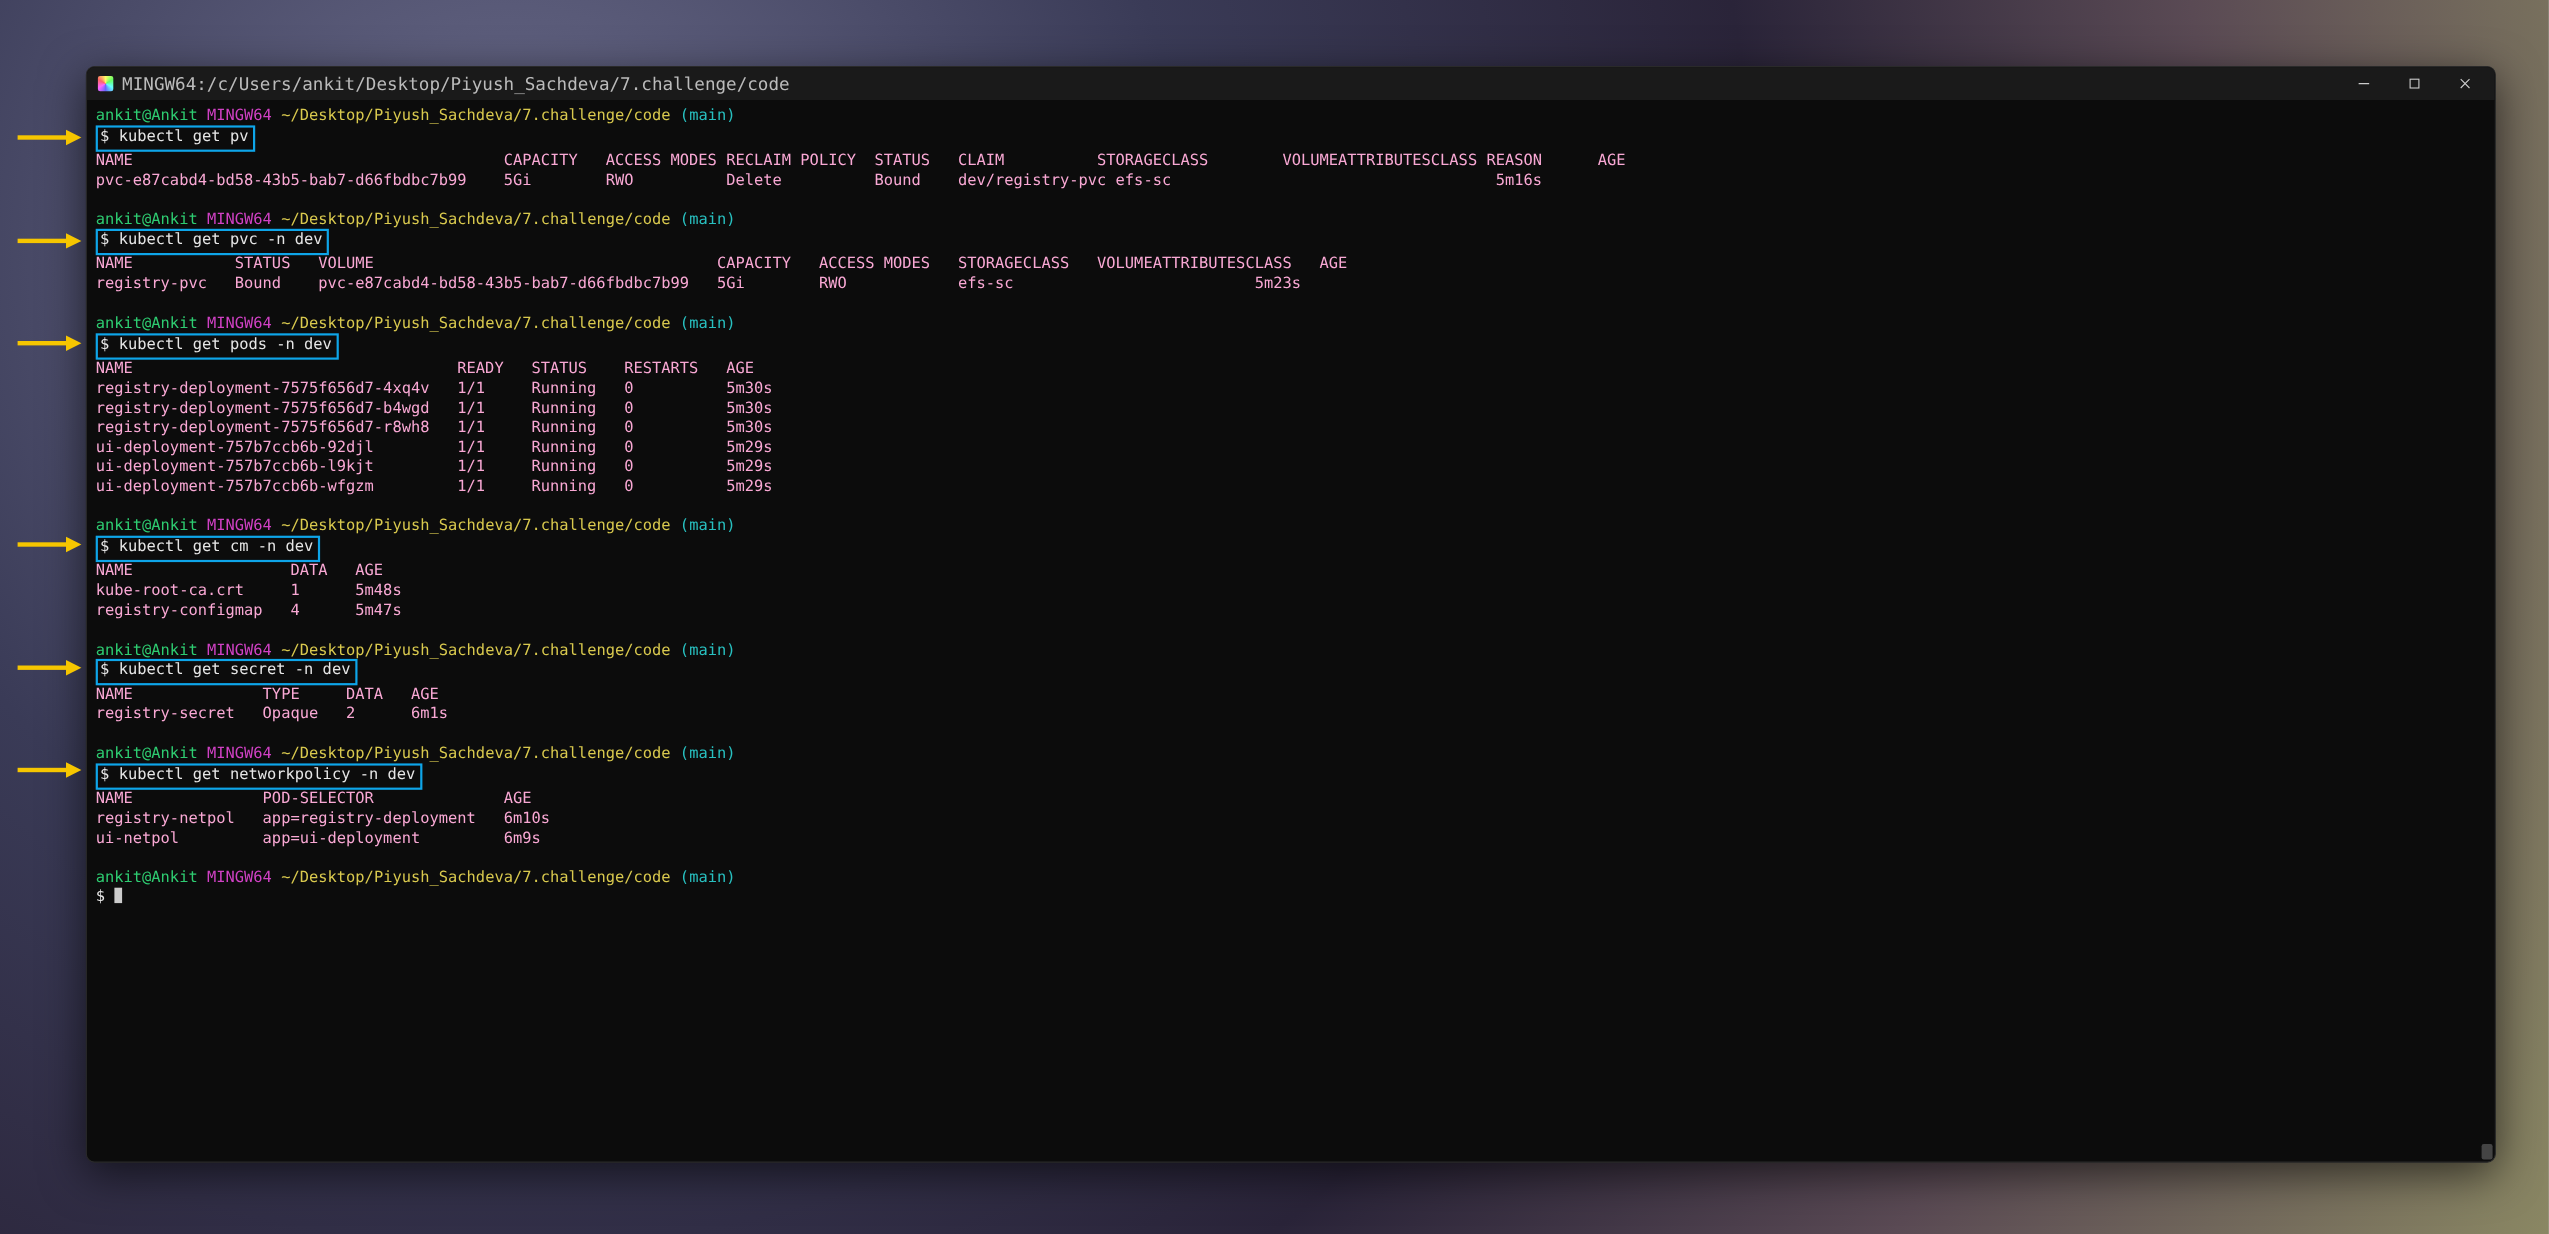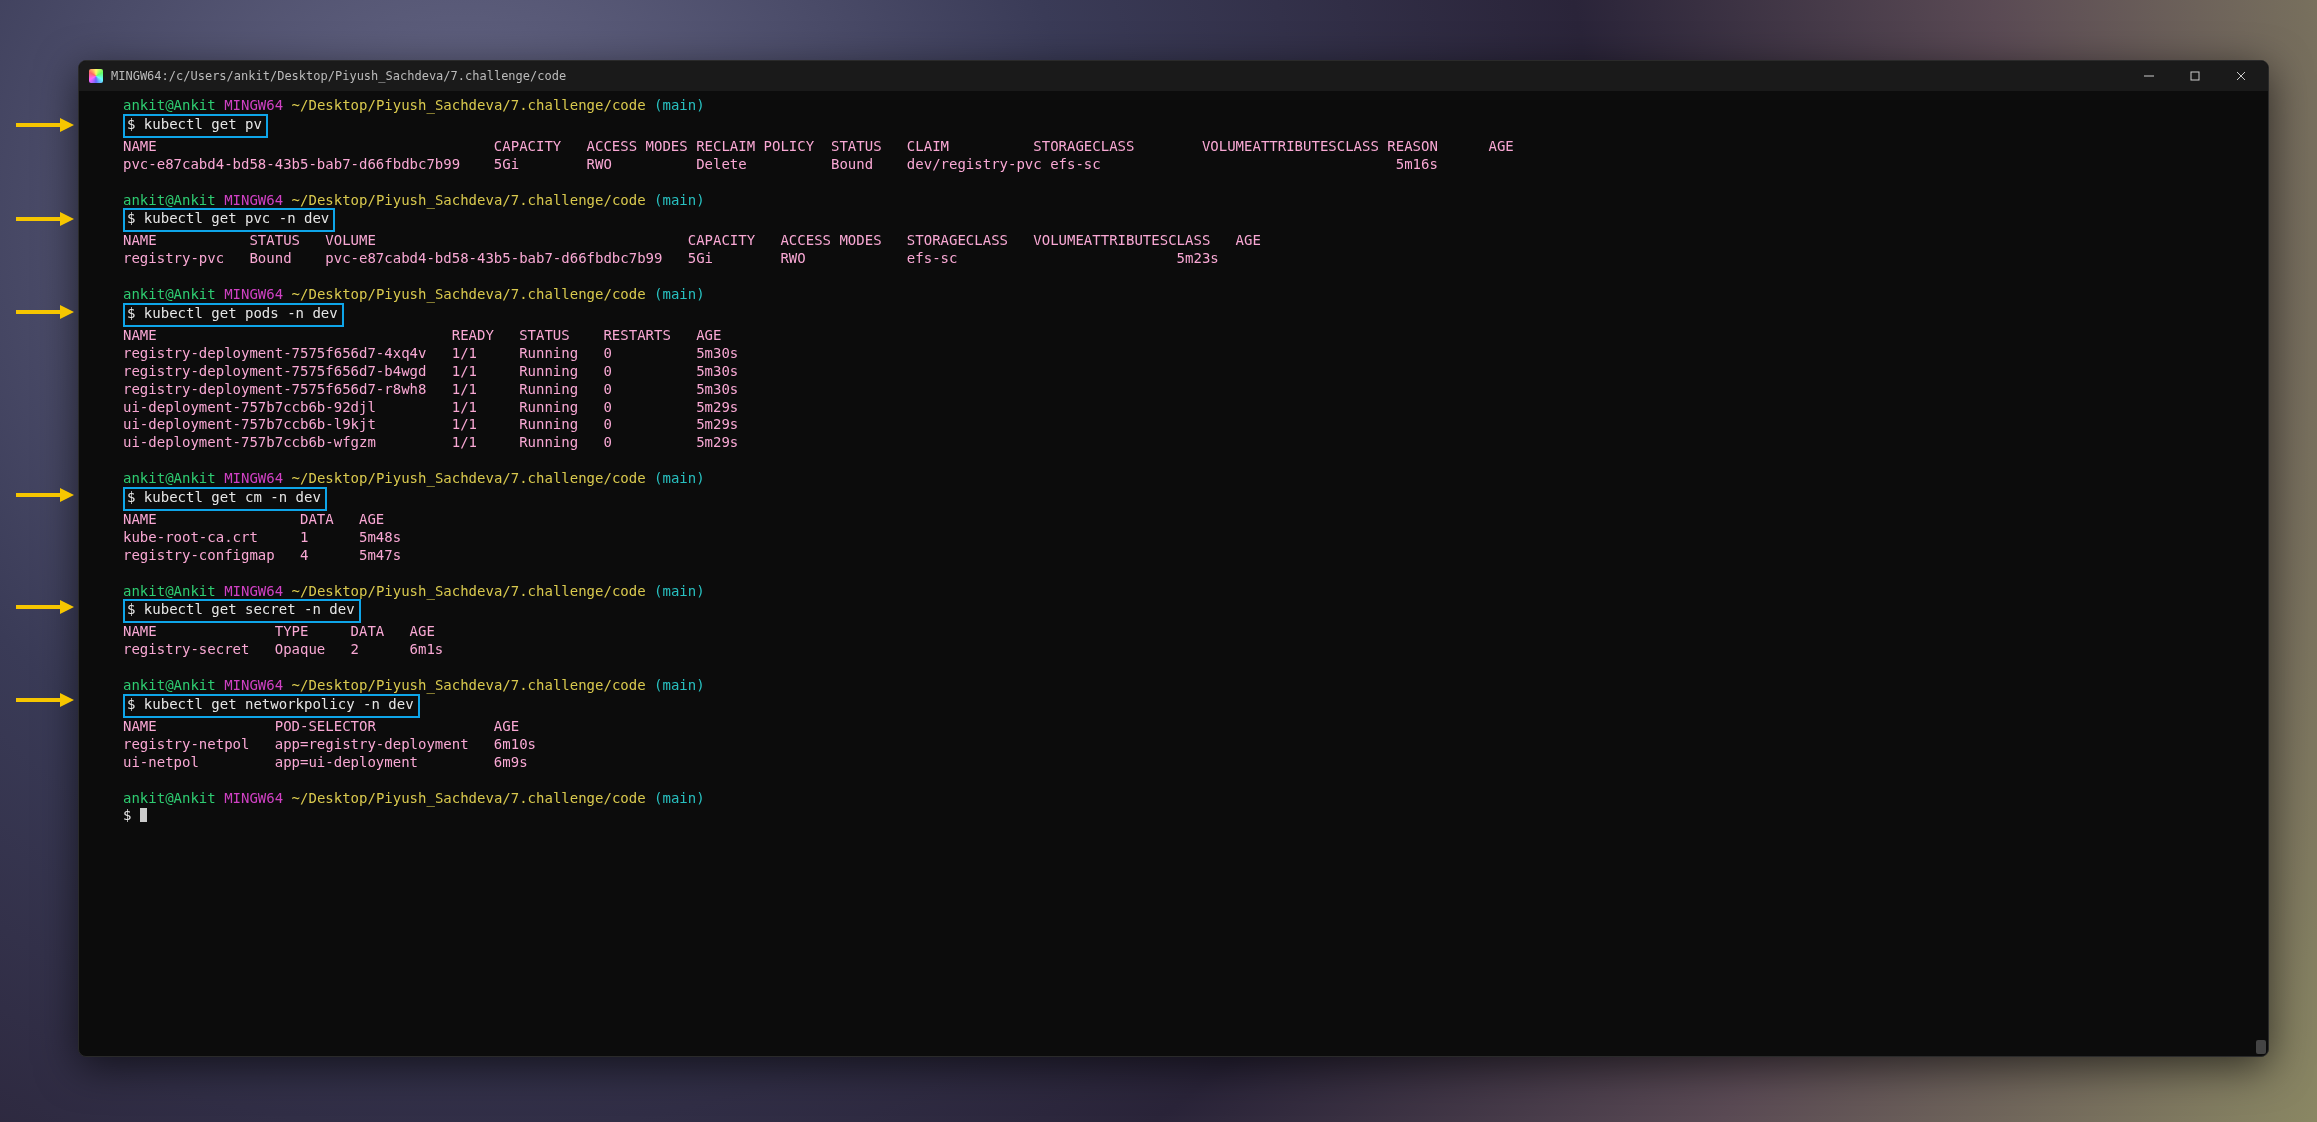--- a/index.html
+++ b/index.html
@@ -18,38 +18,37 @@
     border-radius:8px;
     box-shadow:0 10px 40px rgba(0,0,0,.6);
     display:flex;flex-direction:column;
     overflow:hidden;
   }
   .titlebar{
     height:30px;
     background:#1a1a1a;
     display:flex;align-items:center;
     padding:0 4px 0 10px;
-    color:#bbb;font-size:12px;
+    color:#bbb;font-size:16px;
     user-select:none;
   }
   .titlebar .icon{
     width:14px;height:14px;margin-right:8px;
     background:conic-gradient(#ff6,#6f6,#6ff,#66f,#f6f,#f66,#ff6);
     border-radius:2px;
   }
   .titlebar .title{flex:1;white-space:nowrap;overflow:hidden;text-overflow:ellipsis;}
   .winbtn{width:46px;height:30px;display:flex;align-items:center;justify-content:center;color:#ccc;}
   .term{
     flex:1;
     padding:6px 8px 8px 8px;
     overflow:auto;
     line-height:1.28;
     white-space:pre;
     position:relative;
-    margin-left:36px;
   }
   .prompt .user{color:#2ecc71;}
   .prompt .env{color:#d041c4;}
   .prompt .path{color:#d9c94e;}
   .prompt .branch{color:#28c0c0;}
   .cmdline{color:#e6e6e6;}
   .out{color:#f9a8d4;}
   .hl{border:2px solid #0ea5e9;display:inline-block;padding:0 4px 2px 2px;margin-top:-1px;}
   .scrollbar{position:absolute;right:2px;bottom:2px;width:10px;height:14px;background:#444;border-radius:2px;}
   

